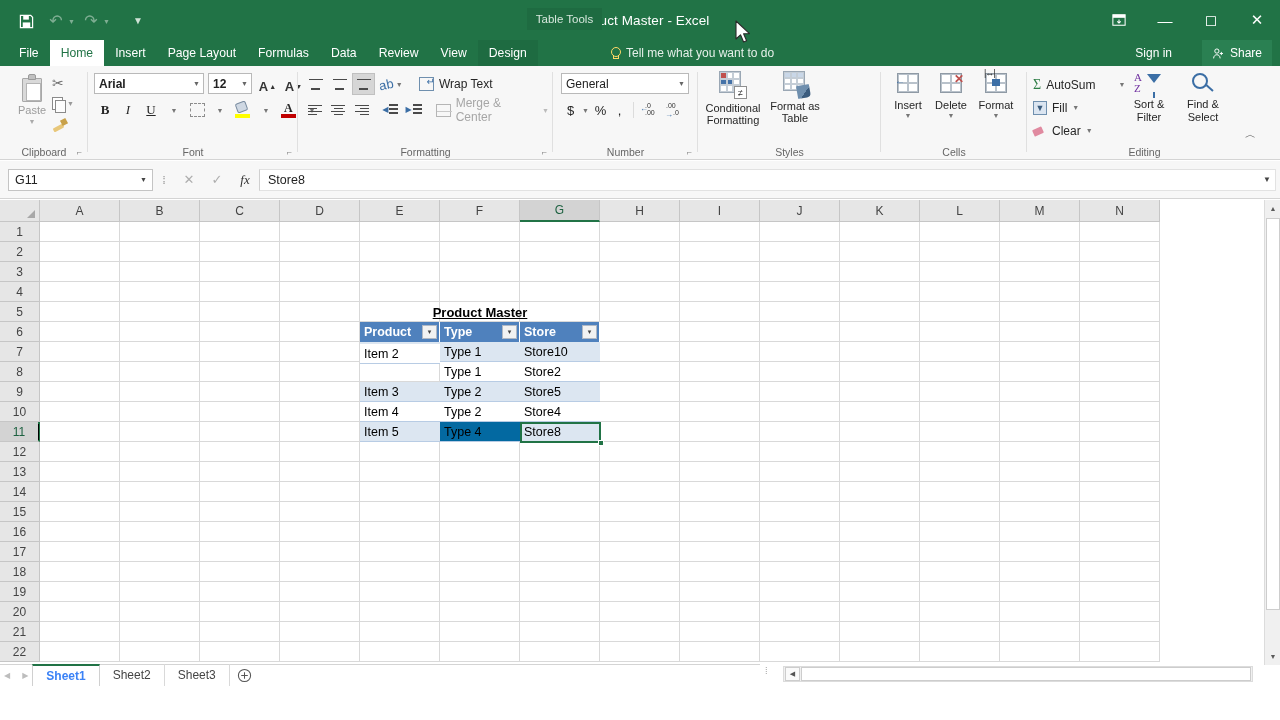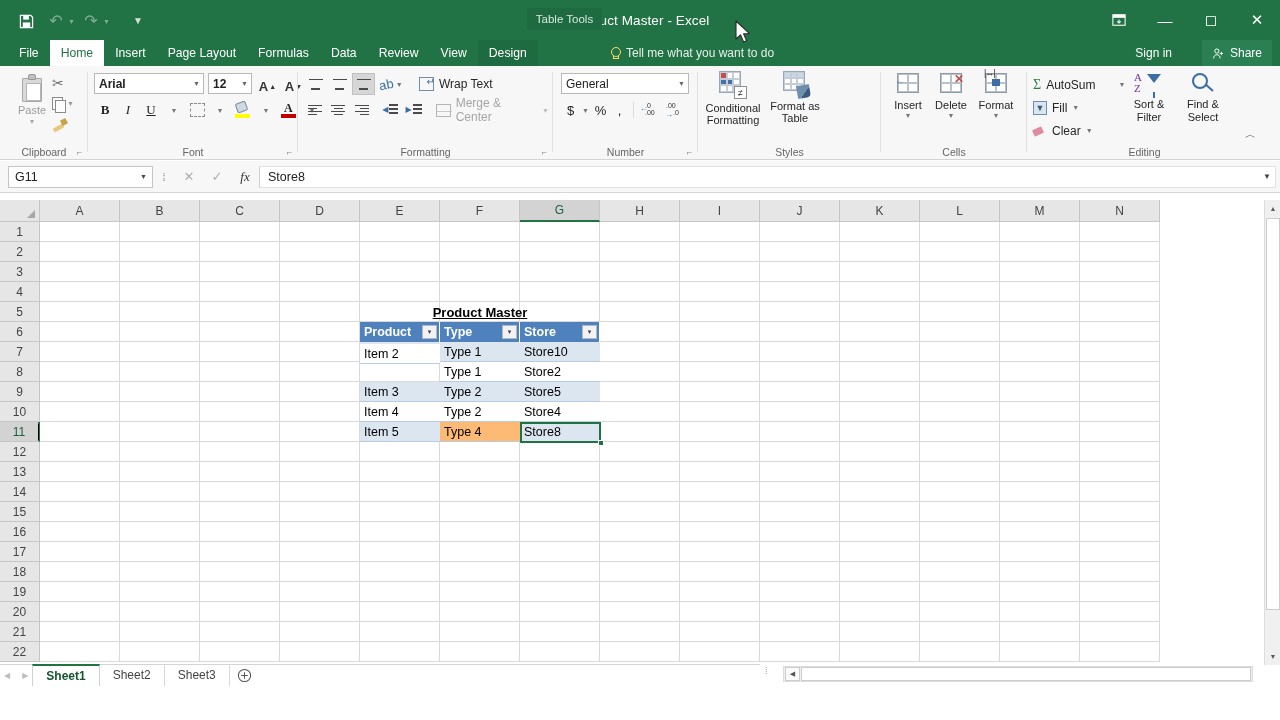--- a/index.html
+++ b/index.html
@@ -292,21 +292,21 @@
   .sort-ic .z2 { position:absolute; left:0; top:10px; font-size:11px; color:#7030a0; font-family:"Liberation Serif", serif; }
   .sort-ic .funnel { position:absolute; left:13px; top:2px; width:0; height:0; border-left:7px solid transparent; border-right:7px solid transparent; border-top:9px solid #3b6ea5; }
   .sort-ic .funnel::after { content:""; position:absolute; left:-1px; top:9px; width:2px; height:6px; background:#3b6ea5; }
   .find-ic { width:26px; height:26px; position:relative; }
   .find-ic .lens { position:absolute; left:2px; top:1px; width:16px; height:16px; border:2px solid #3b6ea5; border-radius:50%; }
   .find-ic .handle { position:absolute; left:15px; top:15px; width:9px; height:2.4px; background:#3b6ea5; transform:rotate(42deg); }
   .collapse-rb { position:absolute; right:6px; bottom:18px; font-size:11px; color:#555; }
 
   
   .fbar {
-    position:absolute; left:0; top:161px; width:1280px; height:32px;
+    position:absolute; left:0; top:161px; width:1280px; height:38px;
     background:#f7f7f7; border-bottom:1px solid #d4d4d4;
     display:flex; align-items:center;
   }
   .namebox {
     margin-left:8px; width:145px; height:22px; background:#fff;
     border:1px solid #c4c4c4; display:flex; align-items:center;
     padding:0 6px; font-size:12.5px; color:#222; position:relative;
   }
   .namebox .nb-caret { position:absolute; right:5px; font-size:7px; color:#444; }
   .fb-dots { width:22px; text-align:center; color:#8c8c8c; font-size:11px; letter-spacing:0; }
@@ -426,21 +426,21 @@
     display:flex; align-items:flex-end; background:#fff;
     border-top:1px solid #d4d4d4;
   }
   .nav-arrows { display:flex; align-items:center; height:22px; padding:0 4px; gap:12px; }
   .nav-arr { font-size:8px; color:#bdbdbd; }
   .stab {
     height:22px; padding:0 13px; display:flex; align-items:center;
     font-size:12px; color:#444; border-right:1px solid #d9d9d9;
   }
   .stab.active {
-    background:#ffffff; color:#14532d; font-weight:bold;
+    background:#ffffff; color:#3b82f6; font-weight:bold;
     border-top:2px solid #217346; border-right:1px solid #d0d0d0; border-left:1px solid #d0d0d0;
     height:22px;
   }
   .addsheet {
     width:30px; height:22px; display:flex; align-items:center; justify-content:center;
     font-size:13px; color:#555;
   }
 
   
   .statusbar {
@@ -1274,21 +1274,21 @@
         <div class="t-cell plain" style="left: 360px; top: 144px; width: 80px;">Item 2</div>
         <div class="t-cell plain" style="left: 440px; top: 162px; width: 80px;">Type 1</div>
         <div class="t-cell plain" style="left: 520px; top: 162px; width: 80px;">Store2</div>
         <div class="t-cell band" style="left: 360px; top: 182px; width: 80px; background: rgb(220, 230, 241);">Item 3</div>
         <div class="t-cell band" style="left: 440px; top: 182px; width: 80px; background: rgb(220, 230, 241);">Type 2</div>
         <div class="t-cell band" style="left: 520px; top: 182px; width: 80px; background: rgb(220, 230, 241);">Store5</div>
         <div class="t-cell plain" style="left: 360px; top: 202px; width: 80px;">Item 4</div>
         <div class="t-cell plain" style="left: 440px; top: 202px; width: 80px;">Type 2</div>
         <div class="t-cell plain" style="left: 520px; top: 202px; width: 80px;">Store4</div>
         <div class="t-cell band" style="left: 360px; top: 222px; width: 80px; background: rgb(220, 230, 241);">Item 5</div>
-        <div class="t-cell band" style="left: 440px; top: 222px; width: 80px; background: #fdba74;">Type 4</div>
+        <div class="t-cell band" style="left: 440px; top: 222px; width: 80px; background: #0369a1;">Type 4</div>
         <div class="t-cell band" style="left: 520px; top: 222px; width: 80px; background: rgb(220, 230, 241);">Store8</div>
         <div class="selbox" style="left: 520px; top: 222px; width: 81px; height: 21px; border-color: rgb(33, 115, 70);"></div>
         <div class="fillhandle" style="left: 598px; top: 240px; background: rgb(33, 115, 70);"></div>
         <div class="text-caret" style="left: 38px; top: 224px; height: 16px;"></div>
       </div>
   </div>
 
   <div class="vscroll">
     <div class="vs-up">▲</div>
     <div class="vs-thumb"></div>

